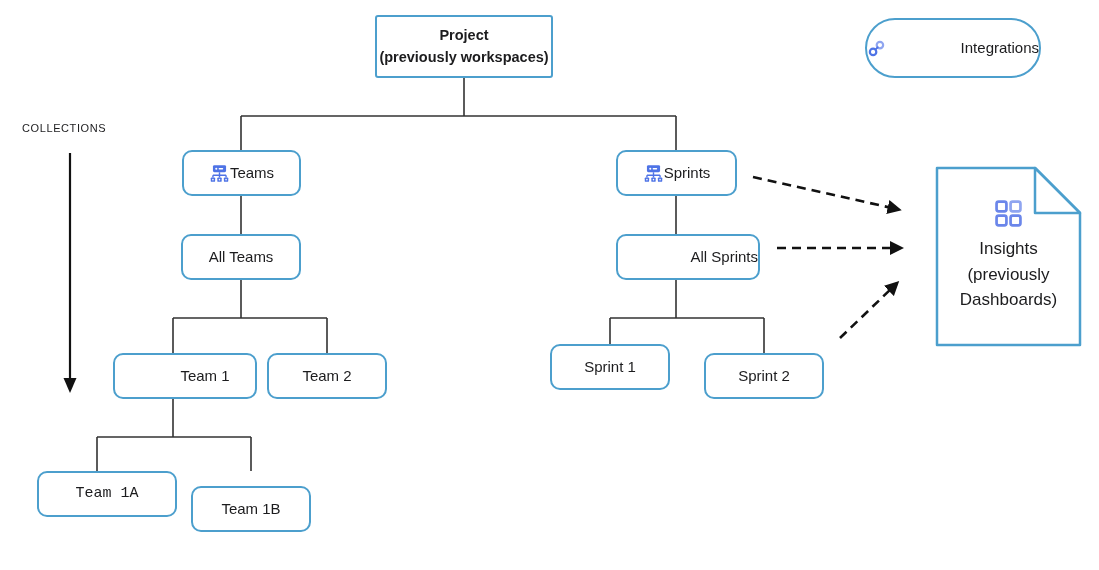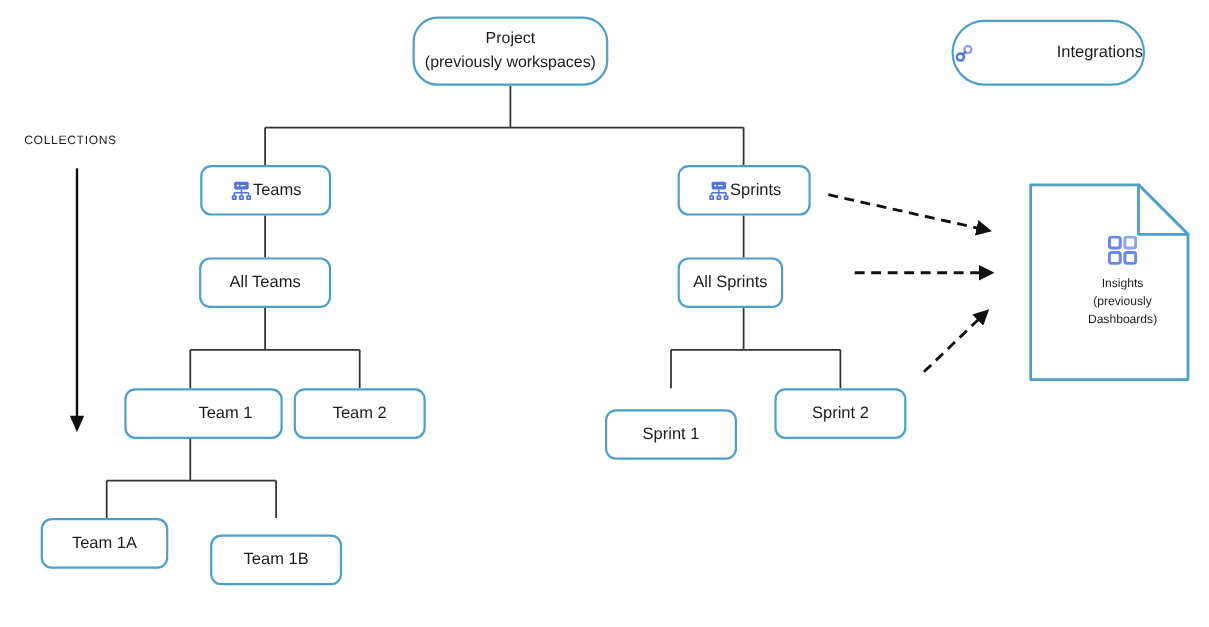--- a/index.html
+++ b/index.html
@@ -27,30 +27,30 @@
   .dashed{stroke:var(--arrow);stroke-width:2.6;fill:none;stroke-dasharray:9 6;}
   .doc{fill:var(--box-fill);stroke:var(--box-border);stroke-width:2.5;stroke-linejoin:round;}
   .node{
     position:absolute;box-sizing:border-box;z-index:1;
     background:var(--box-fill);
     border:2px solid var(--box-border);
     border-radius:10px;
     display:flex;align-items:center;justify-content:center;gap:0;
     font-size:15px;line-height:1.2;text-align:center;
   }
-  .node.two-line{flex-direction:column;gap:1px;border-radius:23px;line-height:1.45;font-size:14.5px;}
+  .node.two-line{flex-direction:column;gap:1px;border-radius:3px;line-height:1.45;font-size:14.5px;font-weight:bold;}
   .pill{border-radius:30px;justify-content:space-between;}
   .collections-label{
     position:absolute;left:22px;top:122px;z-index:1;
     font-size:11px;letter-spacing:0.6px;
   }
   .doc-content{
     position:absolute;left:937px;top:168px;width:143px;height:177px;z-index:1;
     display:flex;flex-direction:column;align-items:center;justify-content:center;
-    text-align:right;font-size:11px;line-height:1.5;margin-left:12px;
+    text-align:right;font-size:17px;line-height:1.5;
   }
   .doc-content .icon{margin-bottom:9px;}
   .icon{display:inline-flex;flex:0 0 auto;}
 </style>
 </head>
 <body>
 
 <div class="canvas">
 
   <svg class="overlay" width="1099" height="570" viewBox="0 0 1099 570">
@@ -133,37 +133,37 @@
         <circle cx="12" cy="19" r="0.9" fill="#ffffff"></circle>
         <circle cx="19.5" cy="19" r="0.9" fill="#ffffff"></circle>
       </svg>
     </span>
     <span>Sprints</span>
   </div>
 
   <div class="node" style="left:181px;top:234px;width:120px;height:46px;align-items:center;">
     <span>All Teams</span>
   </div>
-  <div class="node" style="left:616px;top:234px;width:96px;height:46px;">
+  <div class="node" style="left:616px;top:234px;width:144px;height:46px;justify-content:flex-end;">
     <span>All Sprints</span>
   </div>
 
   <div class="node" style="left:113px;top:353px;width:144px;height:46px;padding-left:40px;">
     <span>Team 1</span>
   </div>
   <div class="node" style="left:267px;top:353px;width:120px;height:46px;">
     <span>Team 2</span>
   </div>
-  <div class="node" style="left:550px;top:372px;width:120px;height:46px;">
+  <div class="node" style="left:550px;top:344px;width:120px;height:46px;">
     <span>Sprint 1</span>
   </div>
   <div class="node" style="left:704px;top:353px;width:120px;height:46px;">
     <span>Sprint 2</span>
   </div>
-  <div class="node" style="left:37px;top:471px;width:116px;height:46px;">
+  <div class="node" style="left:37px;top:471px;width:140px;height:46px;font-family:Liberation Mono, monospace;">
     <span>Team 1A</span>
   </div>
   <div class="node" style="left:191px;top:471px;width:120px;height:46px;margin-top:15px;">
     <span>Team 1B</span>
   </div>
 
   <div class="doc-content">
     <span class="icon">
       <svg width="27" height="27" viewBox="0 0 26 26">
         <rect x="1.5" y="1.5" width="9.5" height="9.5" rx="2" fill="none" stroke="#6b86ea" stroke-width="2.6"></rect>

